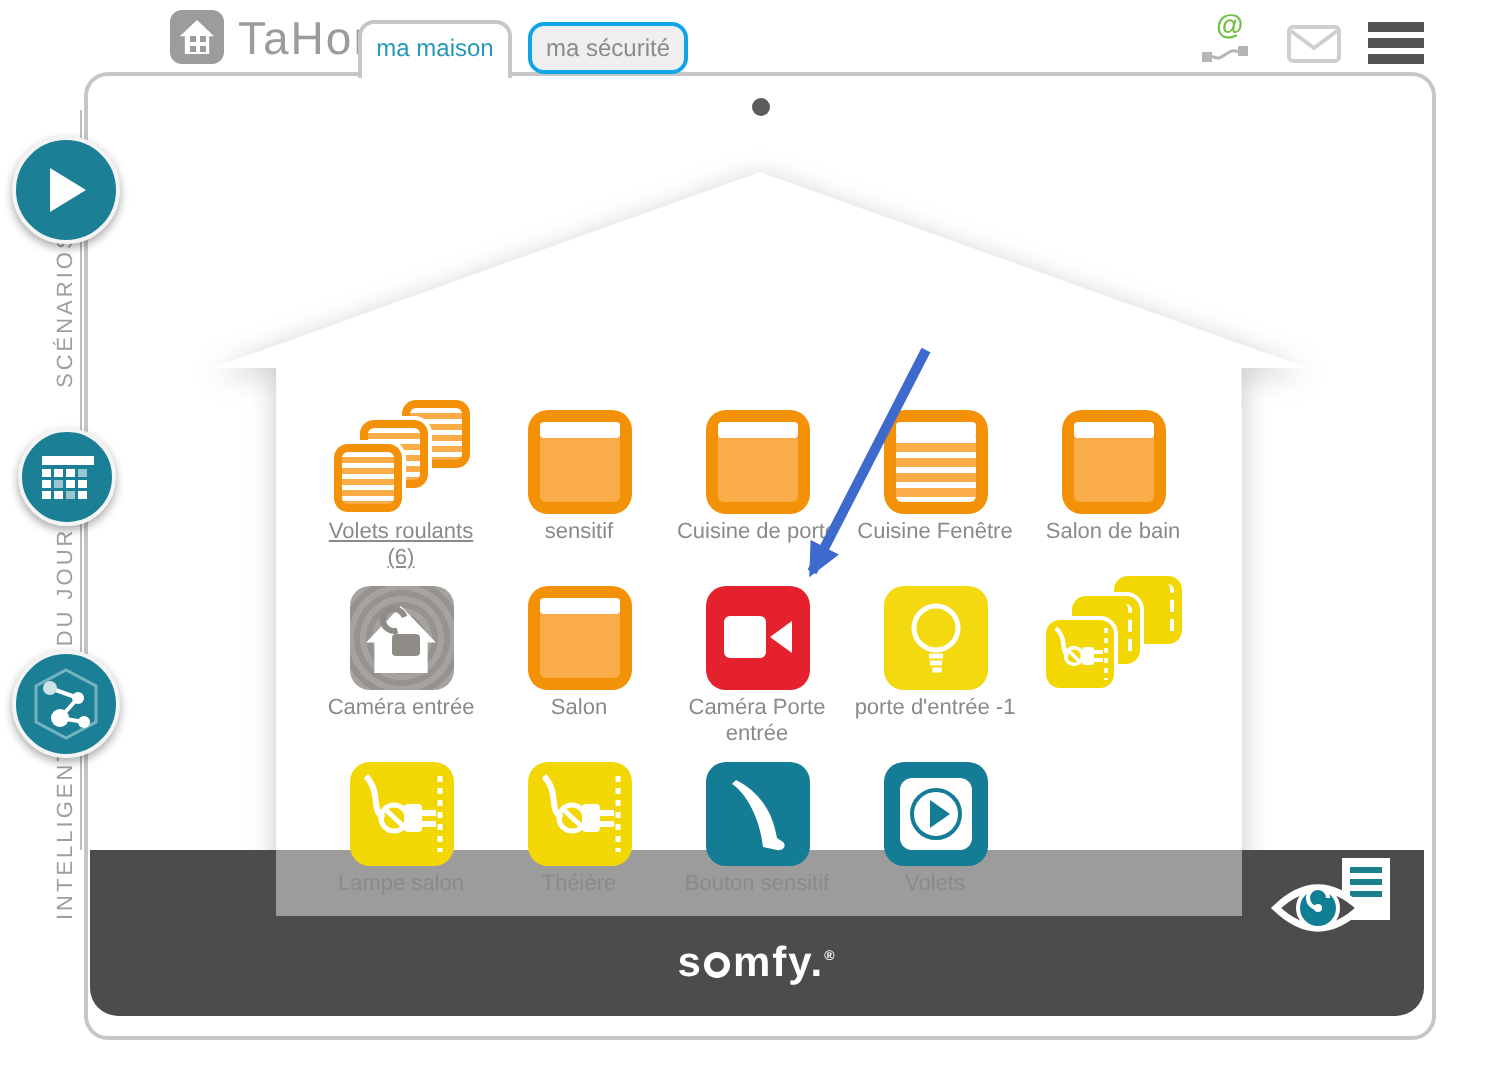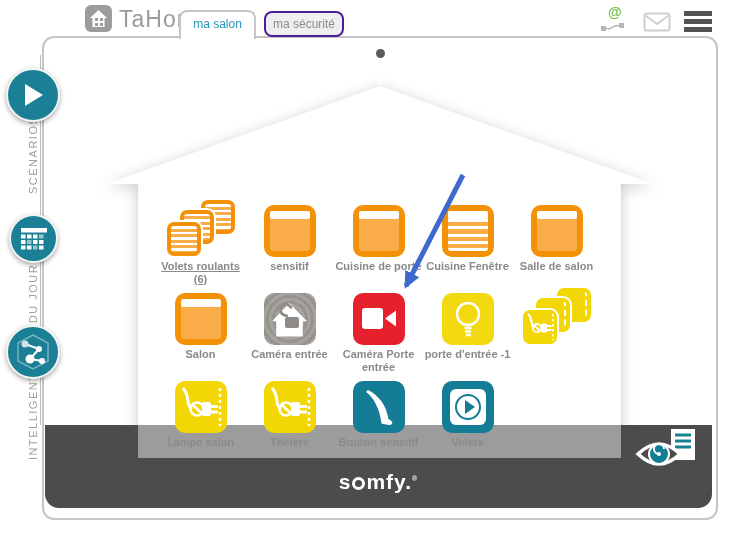--- a/index.html
+++ b/index.html
@@ -19,21 +19,21 @@
   .lg-d { position:absolute; width:3px; height:3px; background:#9c9c9c; }
   .logo-text { position:absolute; left:119px; top:6px; font-size:23px; color:#9b9b9b;
                letter-spacing:1px; z-index:3; }
   .logo-text sup { font-size:9px; }
 
   .tab { position:absolute; font-size:12px; text-align:center; z-index:5; cursor:pointer; }
   .tab-active { left:179px; top:10px; width:77px; height:29px; background:#fff;
                 border:2px solid #c6c6c6; border-bottom:none; border-radius:8px 8px 0 0;
                 color:#2598ba; line-height:25px; }
   .tab-idle { left:264px; top:11px; width:80px; height:26px; background:#efefef;
-              border:2px solid #4c1d95; border-radius:8px; color:#8b8b8b; line-height:22px; }
+              border:2px solid #0ea5e9; border-radius:8px; color:#8b8b8b; line-height:22px; }
 
   .at-wrap { position:absolute; left:600px; top:4px; width:30px; height:28px; z-index:3; }
   .at-sym { position:absolute; left:8px; top:0; color:#72bf44; font-weight:bold; font-size:14px; }
   .envelope { position:absolute; left:643px; top:12px; z-index:3; }
   .hamburger { position:absolute; left:684px; top:11px; z-index:3; cursor:pointer; }
   .hamburger div { width:28px; height:4.5px; background:#545454; margin-bottom:3.5px; }
 
   
   .side-line { position:absolute; left:40px; top:55px; width:1px; height:370px;
                background:#bdbdbd; z-index:2; }
@@ -65,21 +65,21 @@
   .brand { position:absolute; left:0; top:45px; width:100%; text-align:center;
            color:#fff; font-weight:bold; font-size:21px; letter-spacing:1px; }
   .brand .ring { display:inline-block; width:13px; height:13px; border:3.5px solid #fff;
                  border-radius:50%; margin:0 1px; vertical-align:-1px; }
   .brand sup { font-size:7px; }
   .eye-btn { position:absolute; right:8px; top:0px; width:70px; height:58px; cursor:pointer; }
 
   
   .grid { position:absolute; left:156px; top:200px; display:grid;
           grid-template-columns:repeat(5,89px); grid-auto-rows:88px; z-index:4; }
-  .cell { display:flex; flex-direction:column; align-items:center; cursor:pointer;font-weight:bold; }
+  .cell { display:flex; flex-direction:column; align-items:center; cursor:pointer; }
   .iconwrap { height:57px; display:flex; align-items:flex-end; justify-content:center; }
   .lbl { width:98px; text-align:center; font-size:11px; line-height:1.18;
          color:#8a8a8a; margin-top:3px; }
   .lbl span { display:block; }
   .lbl.link { text-decoration:underline; }
 
   .ic { width:52px; height:52px; border-radius:10px; position:relative; flex:none; }
   .ic-shutter { background:#f39208; }
   .ic-shutter .inner { position:absolute; left:6px; right:6px; top:6px; bottom:6px;
                        background:#f9ac48; border-radius:3px; }
@@ -125,21 +125,21 @@
 
 <div class="logo-box">
   <div class="lg-h"></div>
   <div class="lg-d" style="left:10px;top:13px;"></div>
   <div class="lg-d" style="left:15px;top:13px;"></div>
   <div class="lg-d" style="left:10px;top:17.5px;"></div>
   <div class="lg-d" style="left:15px;top:17.5px;"></div>
 </div>
 <div class="logo-text"><span>TaHoma</span><sup>®</sup></div>
 
-<div class="tab tab-active">ma salon</div>
+<div class="tab tab-active">ma maison</div>
 <div class="tab tab-idle">ma sécurité</div>
 
 <div class="at-wrap">
   <span class="at-sym">@</span>
   <svg width="30" height="14" style="position:absolute;left:0;top:16px;">
     <rect x="1" y="6" width="5" height="5" fill="#b5b5b5"></rect>
     <rect x="19" y="3" width="5" height="5" fill="#b5b5b5"></rect>
     <path d="M6 8 C11 12 14 3 19 6" stroke="#b5b5b5" stroke-width="1.5" fill="none"></path>
   </svg>
 </div>
@@ -278,46 +278,46 @@
   </div>
 
   <div class="cell">
     <div class="iconwrap">
         <div class="ic ic-shutter">
           <div class="inner"></div>
           <div class="bar"></div>
         </div>
       </div>
     <div class="lbl">
-        <span>Salle de salon</span>
+        <span>Salon de bain</span>
+      </div>
+  </div>
+
+  <div class="cell">
+    <div class="iconwrap">
+        <div class="ic ic-gray">
+      <div class="ghouse"></div>
+      <div class="plock-s"></div>
+      <div class="plock-b"></div>
+    </div>
+      </div>
+    <div class="lbl">
+        <span>Caméra entrée</span>
       </div>
   </div>
 
   <div class="cell">
     <div class="iconwrap">
         <div class="ic ic-shutter">
           <div class="inner"></div>
           <div class="bar"></div>
         </div>
       </div>
     <div class="lbl">
         <span>Salon</span>
-      </div>
-  </div>
-
-  <div class="cell">
-    <div class="iconwrap">
-        <div class="ic ic-gray">
-      <div class="ghouse"></div>
-      <div class="plock-s"></div>
-      <div class="plock-b"></div>
-    </div>
-      </div>
-    <div class="lbl">
-        <span>Caméra entrée</span>
       </div>
   </div>
 
   <div class="cell">
     <div class="iconwrap">
         <div class="ic ic-red">
       <svg width="52" height="52" style="position:absolute;inset:0;">
         <rect x="9" y="15" width="21" height="21" rx="3" fill="#fff"></rect>
         <polygon points="32,25.5 43,17.5 43,33.5" fill="#fff"></polygon>
       </svg>

